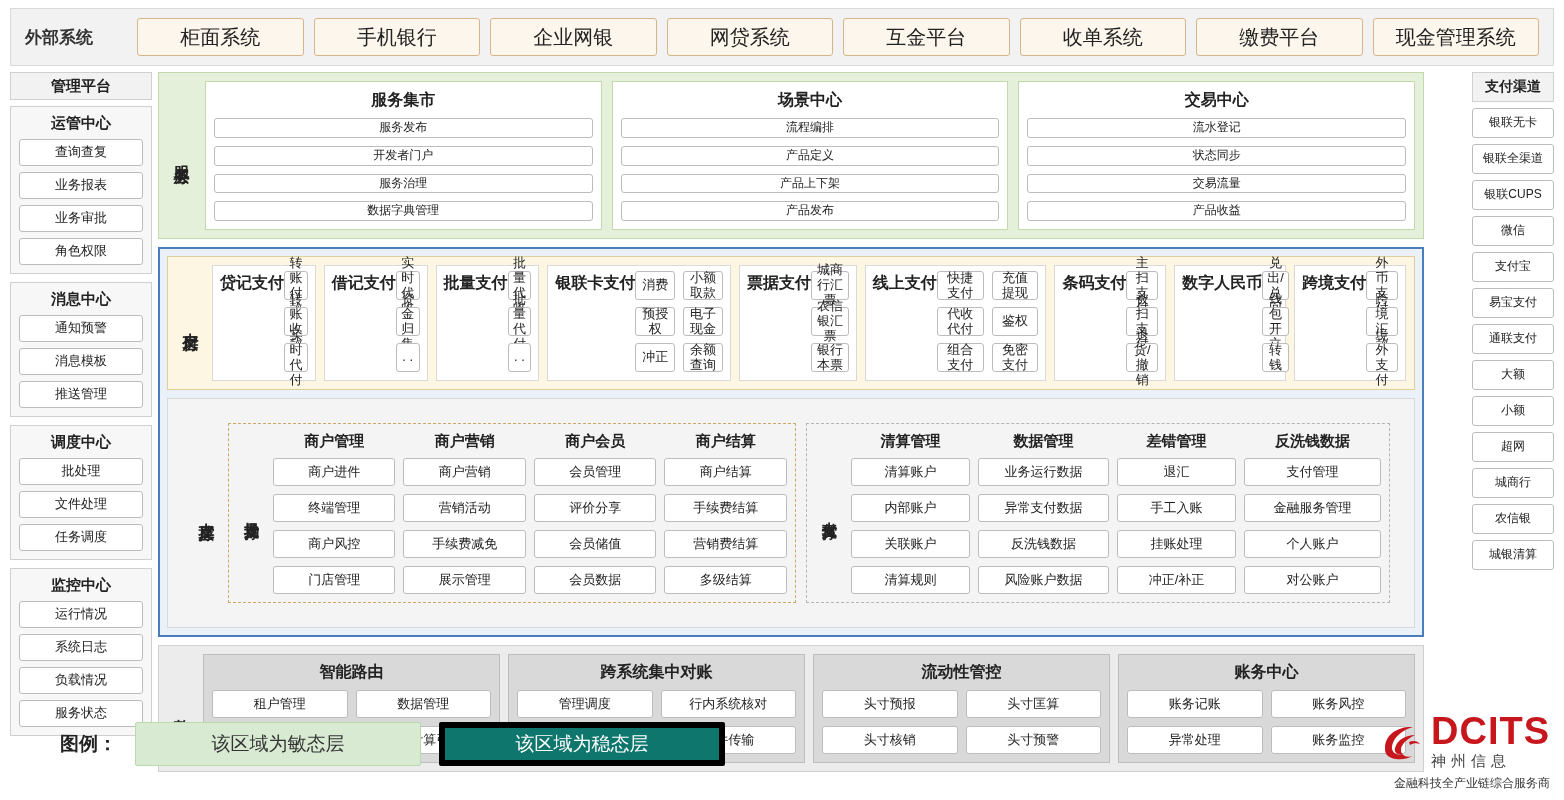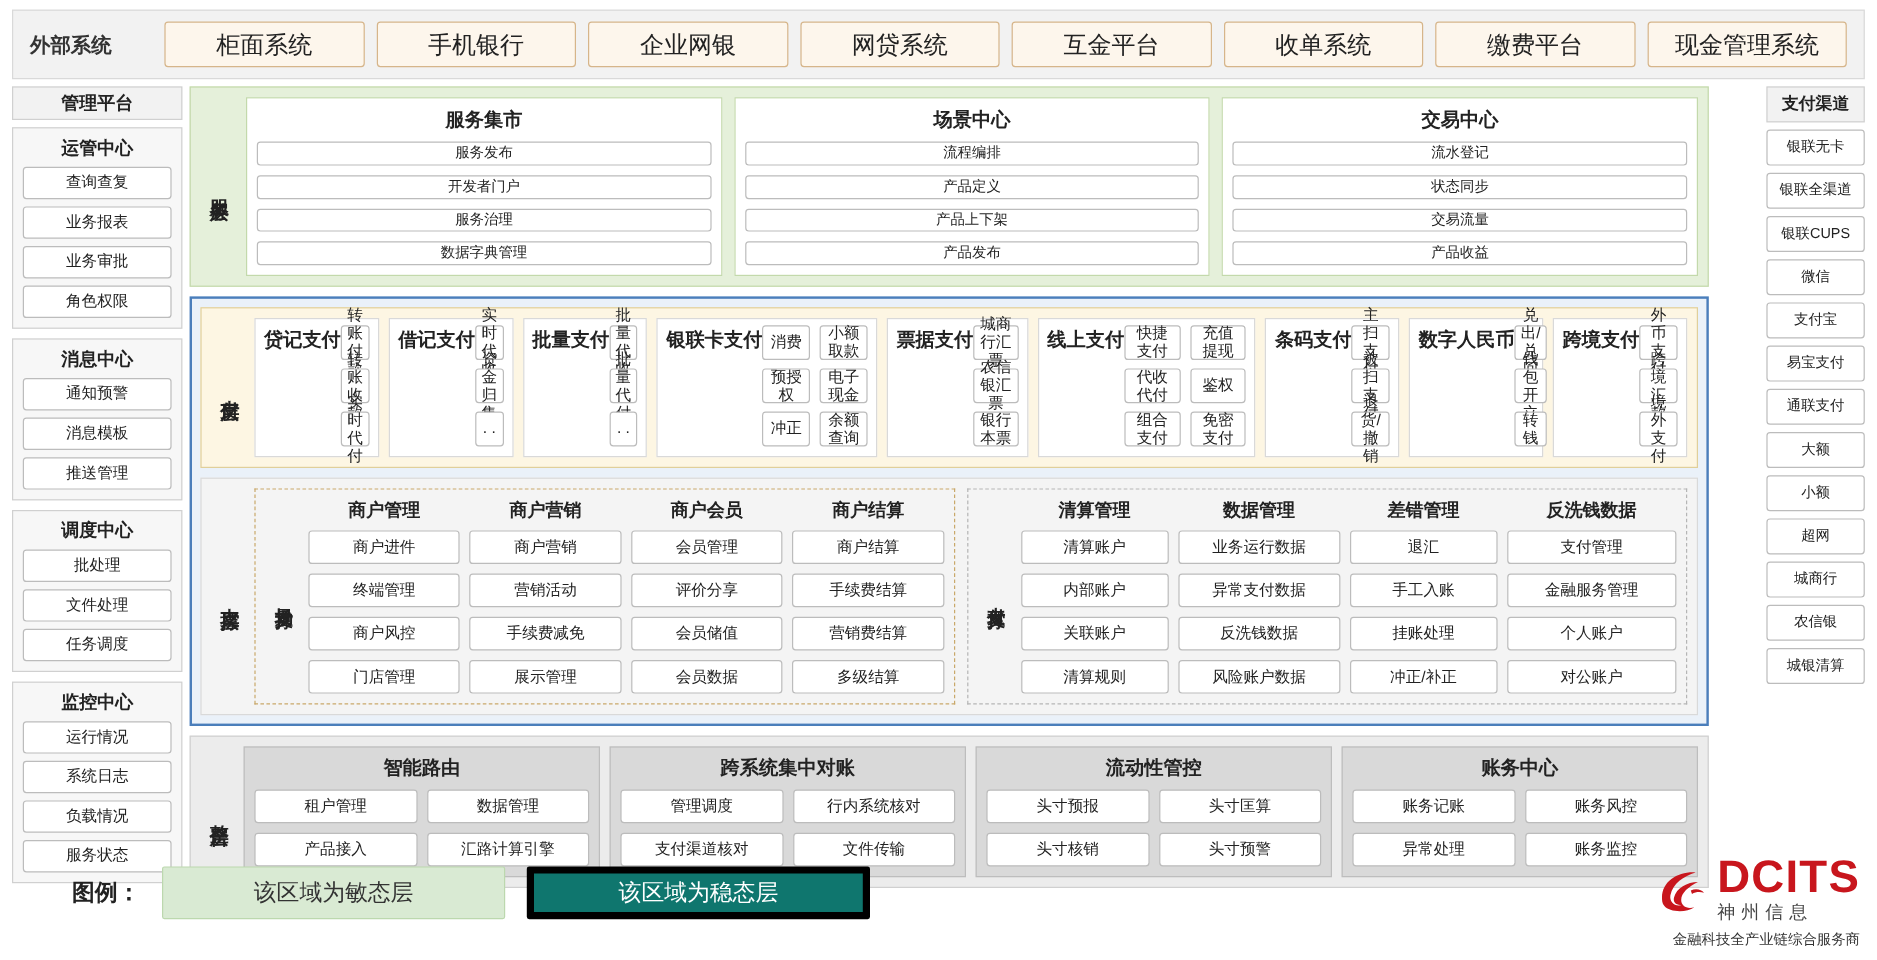--- a/index.html
+++ b/index.html
@@ -182,21 +182,21 @@
   }
   .pay-col .grid { display: flex; flex-direction: column; gap: 7px; }
   .pay-col .grow { display: flex; gap: 8px; }
   .pay-col .chip { height: 29px; flex: 1; font-size: 13px; }
 
   
   .support-layer {
     background: #f4f4f4;
     border: 1px solid #d9d9d9;
     display: flex;
-    padding: 8px;
+    padding: 24px;
     gap: 8px;
   }
   .sup-inner { flex: 1; display: flex; gap: 10px; }
   .sup-box {
     border: 1px dashed #c9a86a;
     padding: 6px 8px 8px;
     display: flex;
     gap: 6px;
     align-items: stretch;
   }

